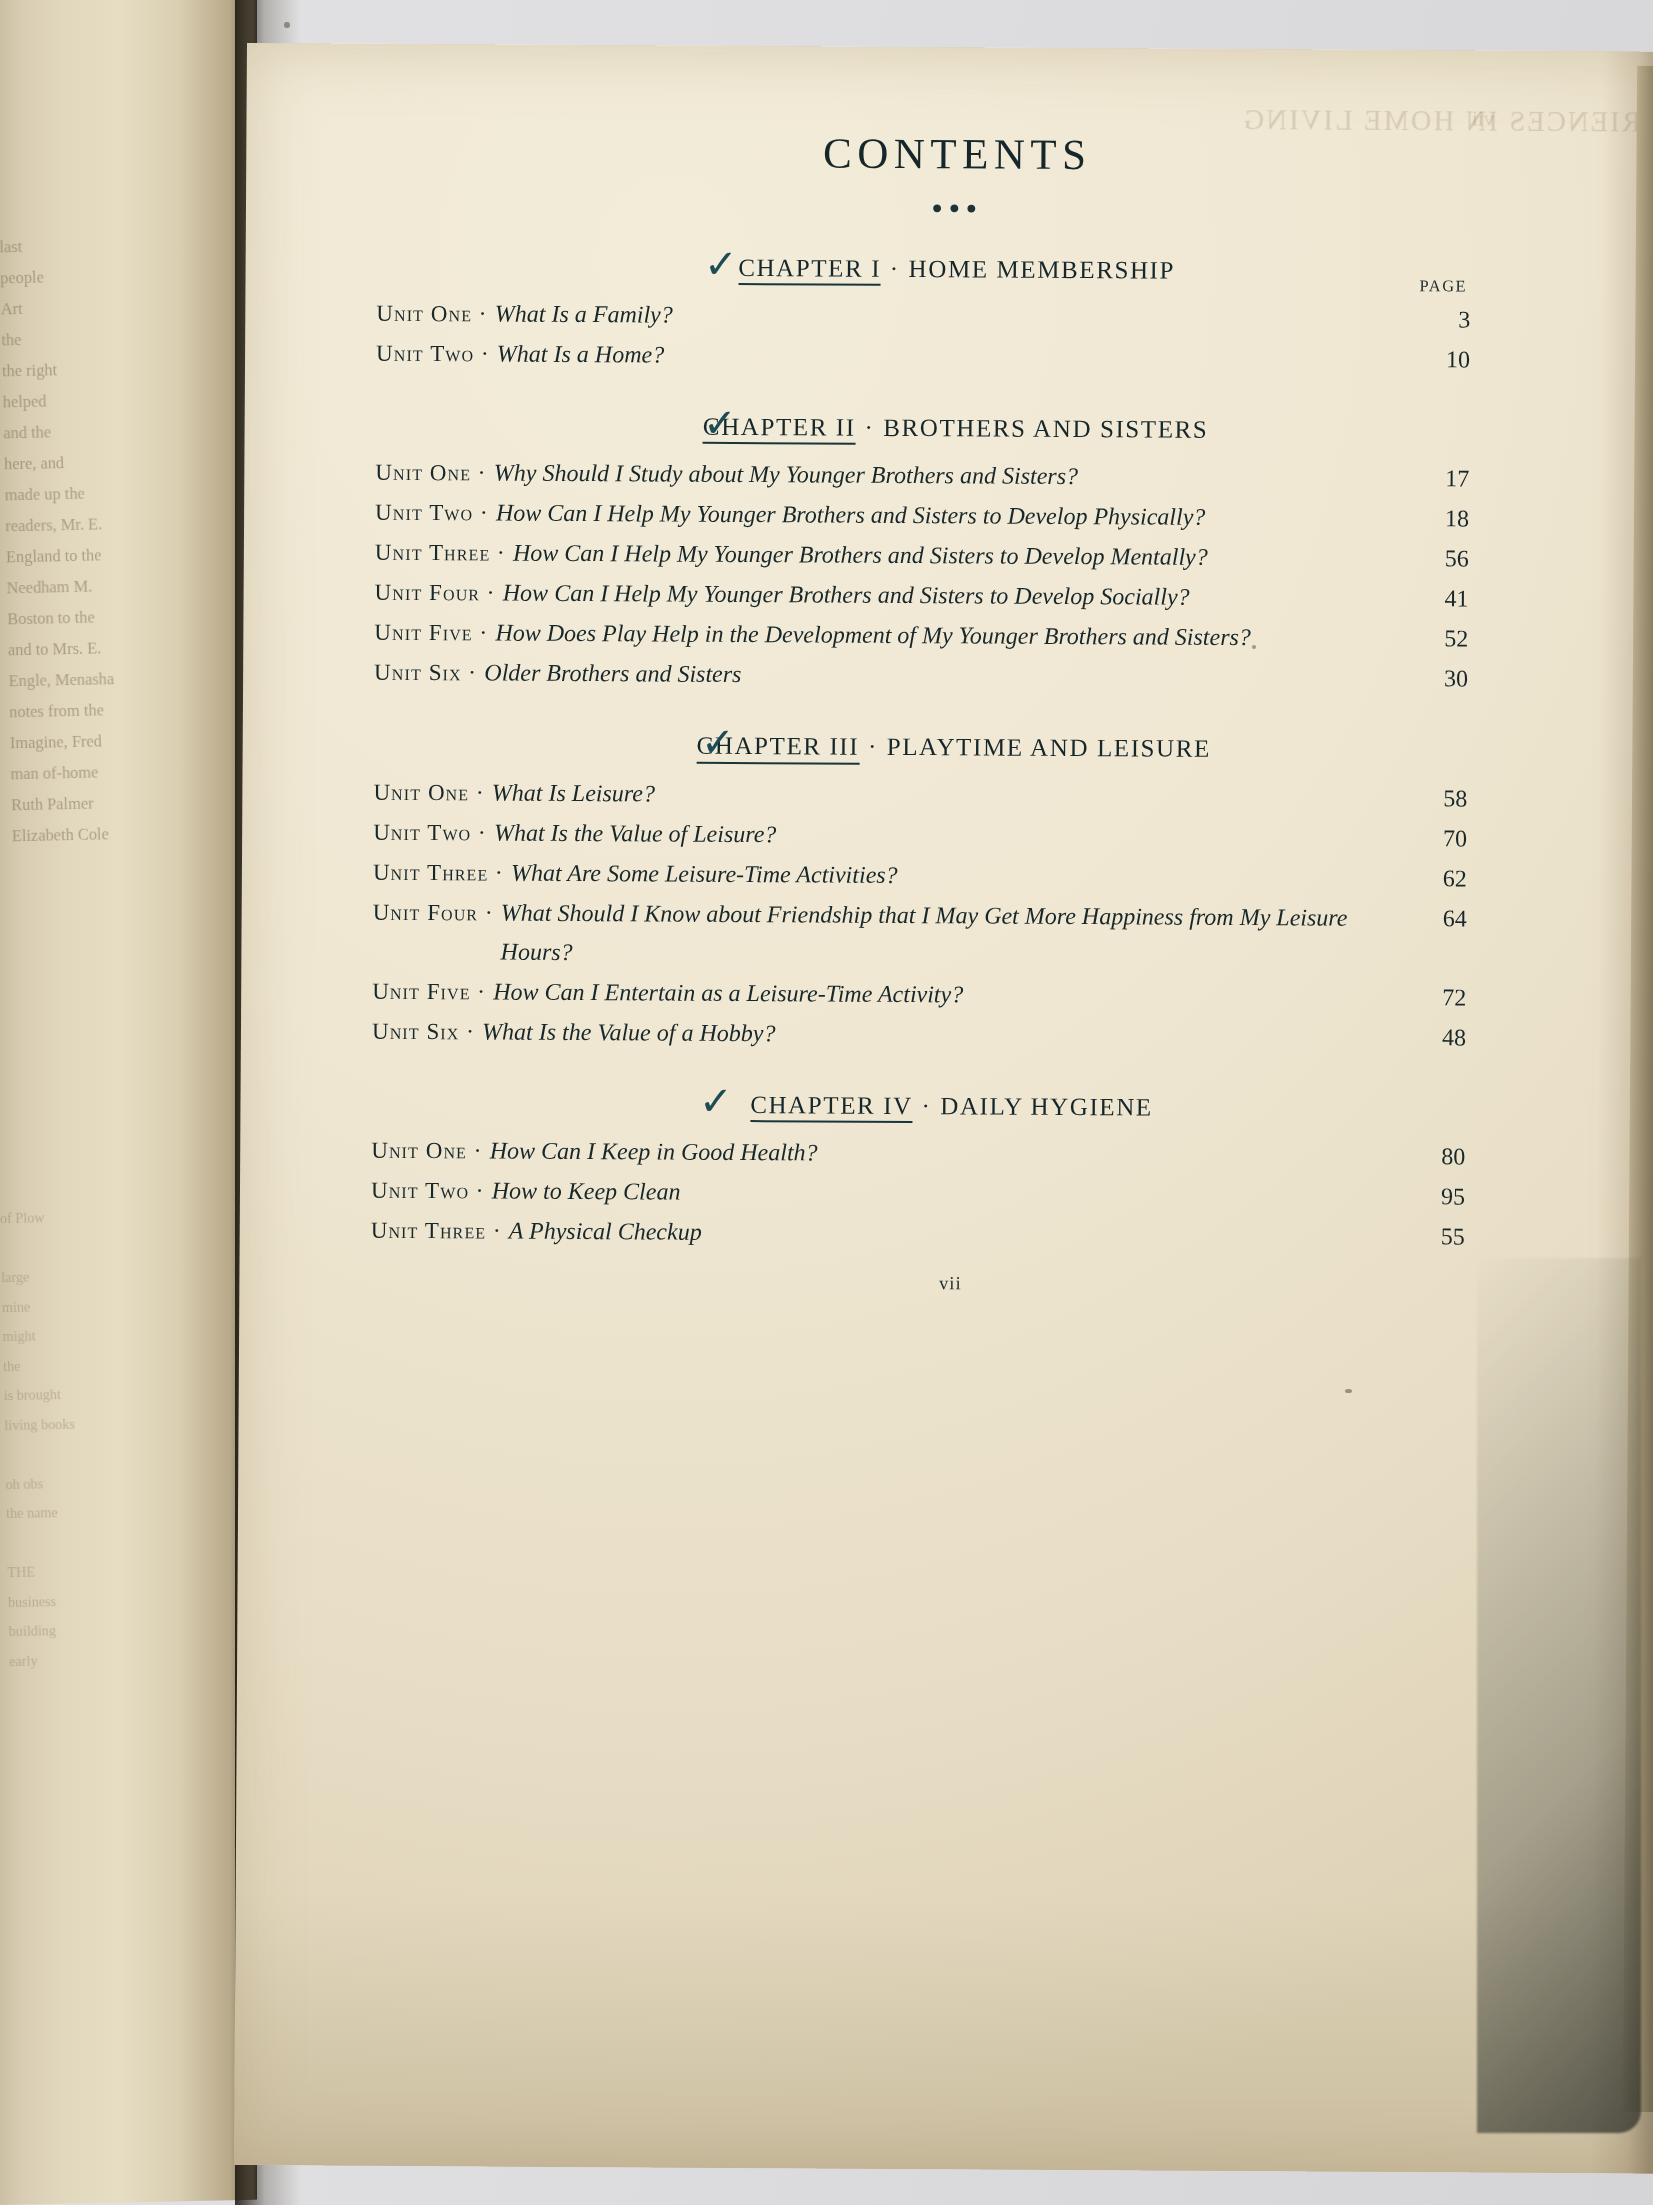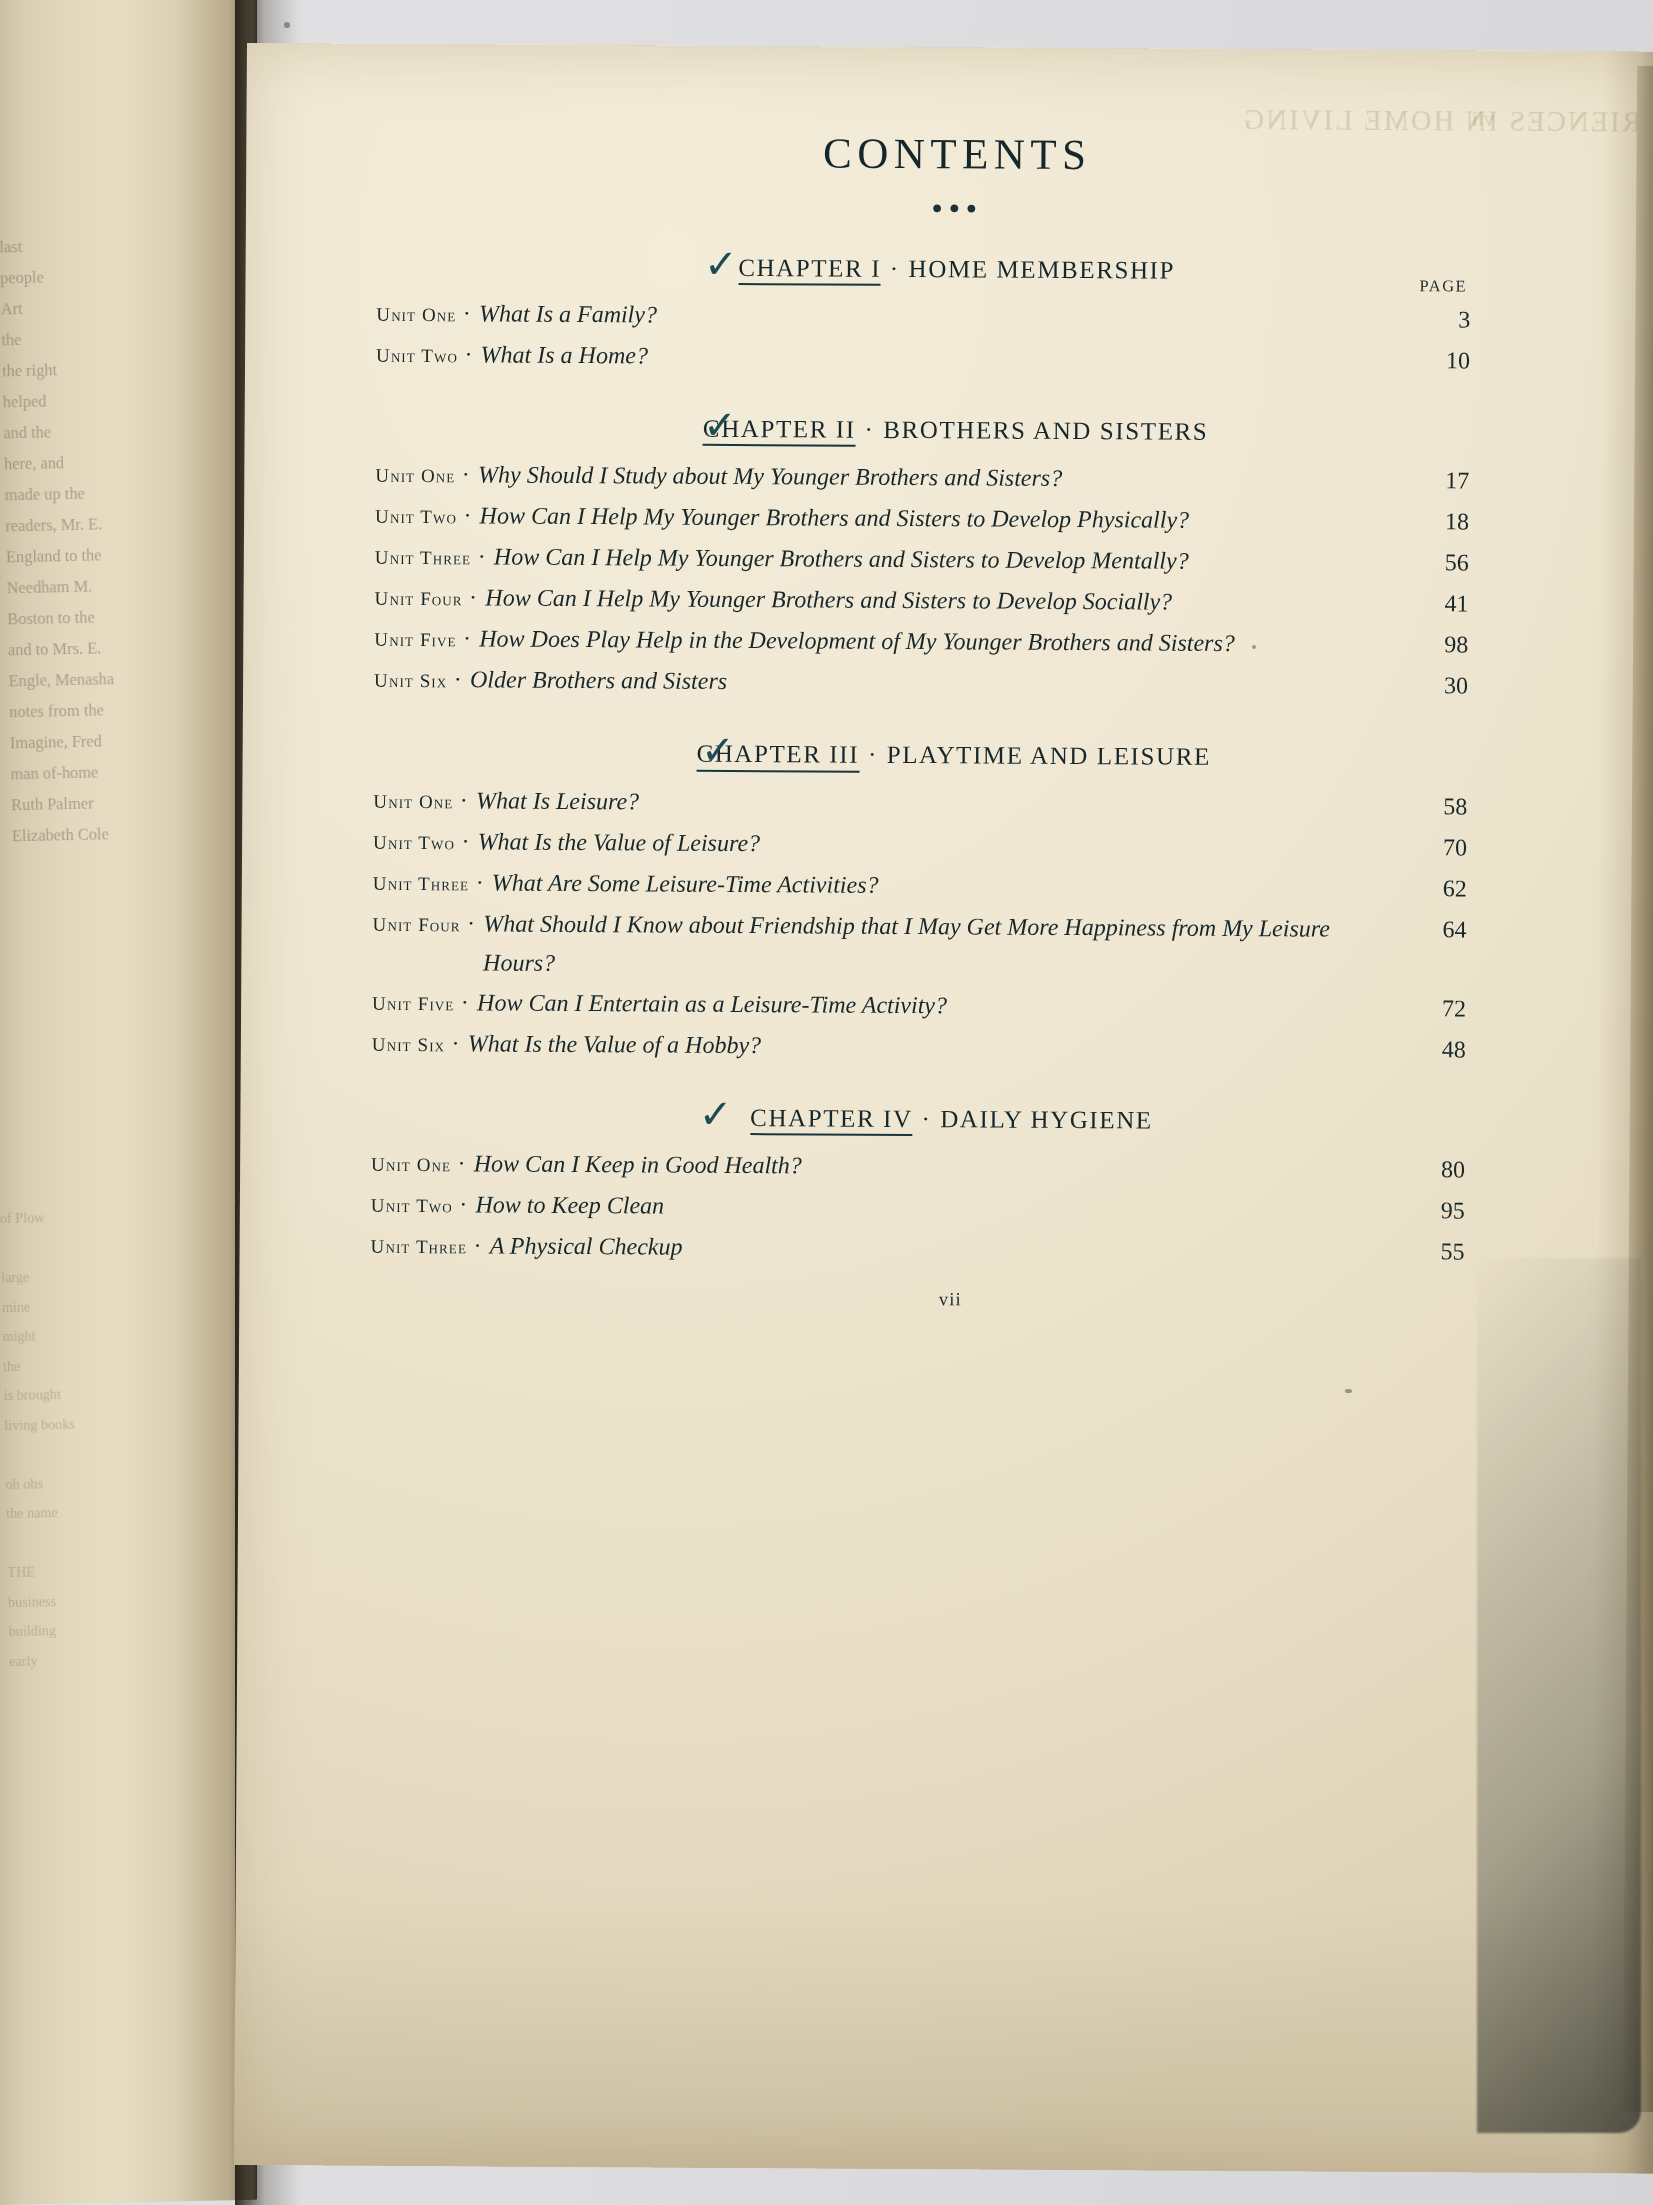--- a/index.html
+++ b/index.html
@@ -216,21 +216,21 @@
     margin-bottom: 1.1px;
   }
   .unit-label {
     flex: 0 0 auto;
     white-space: nowrap;
     font-variant: small-caps;
     letter-spacing: 0.5px;
     color: #18272a;
   }
   .unit-label .sc {
-    font-size: 19px;
+    font-size: 23px;
     letter-spacing: 1.1px;
   }
   .unit-mid {
     flex: 1 1 auto;
     font-style: italic;
     padding-left: 7.7px;
     color: #18272a;
   }
   .unit-num {
     flex: 0 0 66px;
@@ -350,21 +350,21 @@
         <span class="unit-num">56</span>
       </div>
       <div class="unit-row">
         <span class="unit-label"><span class="sc">Unit Four</span> <span>·</span></span>
         <span class="unit-mid">How Can I Help My Younger Brothers and Sisters to Develop Socially?</span>
         <span class="unit-num">41</span>
       </div>
       <div class="unit-row">
         <span class="unit-label"><span class="sc">Unit Five</span> <span>·</span></span>
         <span class="unit-mid">How Does Play Help in the Development of My Younger Brothers and Sisters?</span>
-        <span class="unit-num">98</span>
+        <span class="unit-num">52</span>
       </div>
       <div class="unit-row">
         <span class="unit-label"><span class="sc">Unit Six</span> <span>·</span></span>
         <span class="unit-mid">Older Brothers and Sisters</span>
         <span class="unit-num">30</span>
       </div>
 
       <div class="chapter-head">
         <span class="check">✓</span>
         <span class="cw"><span>CHAPTER</span> <span>III</span></span><span class="sep">·</span><span class="ctitle">PLAYTIME AND LEISURE</span>

